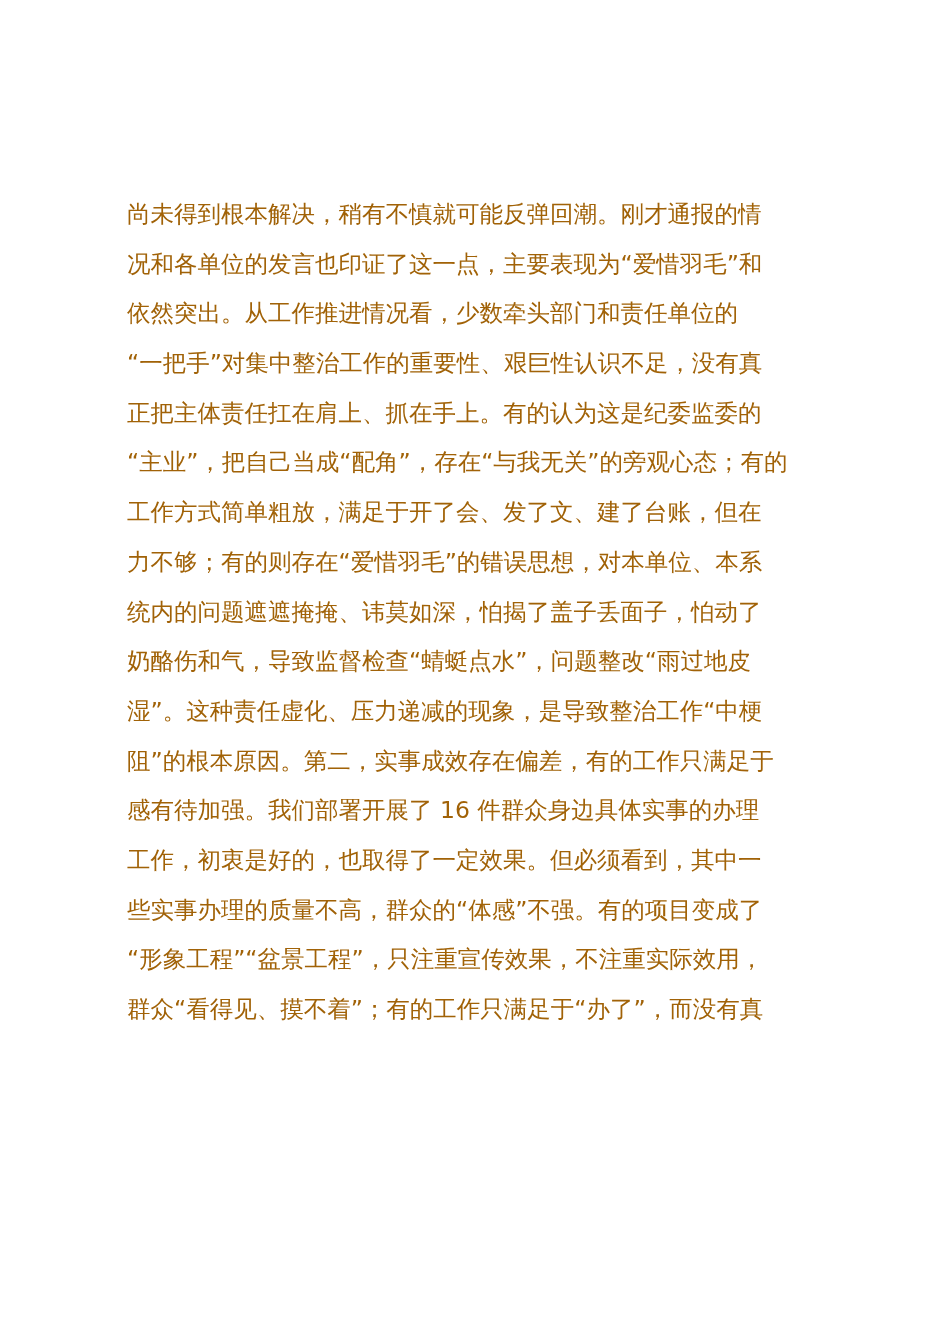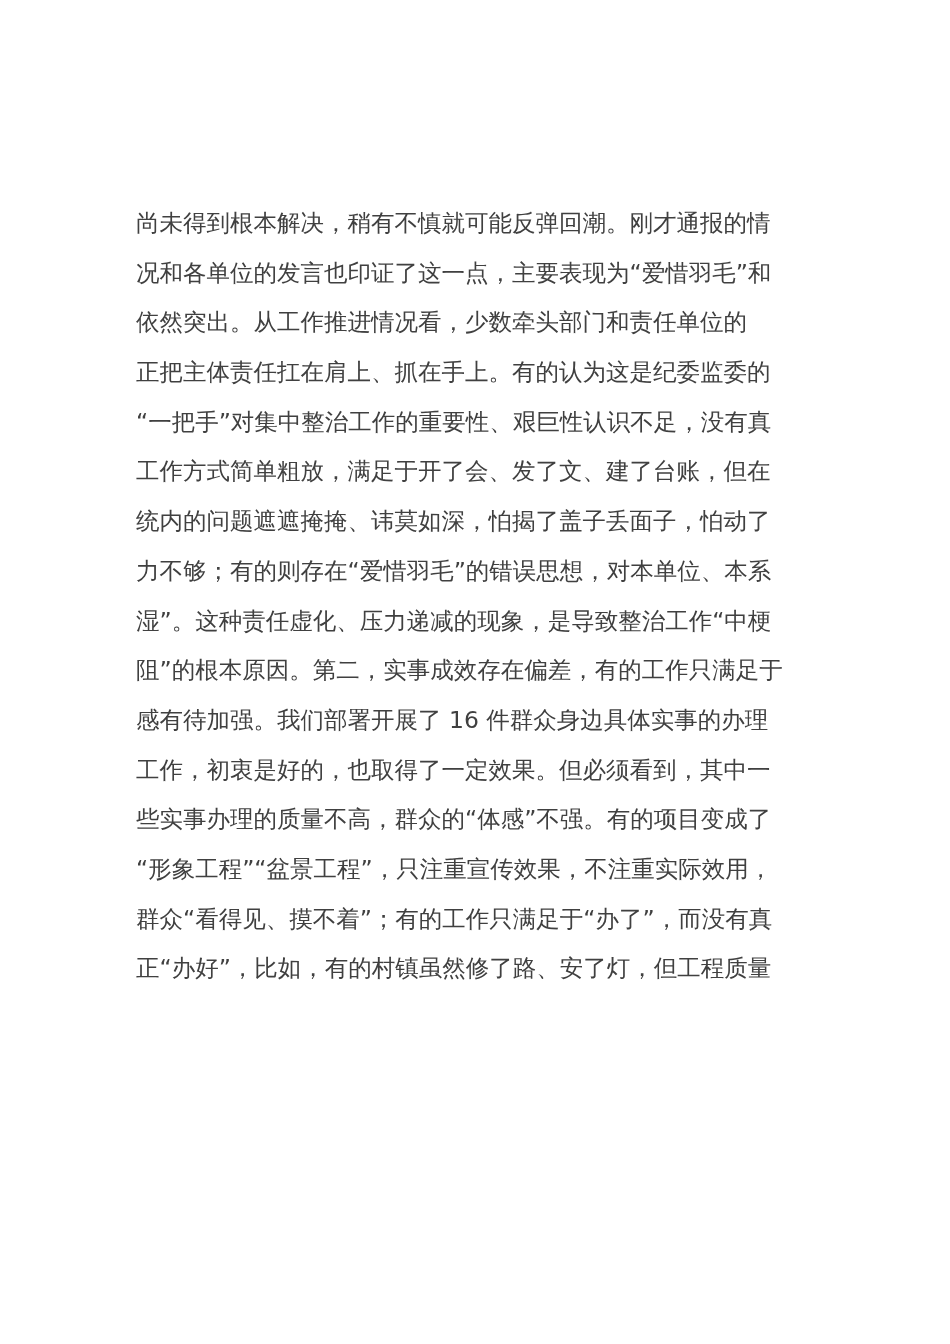--- a/index.html
+++ b/index.html
@@ -19,47 +19,48 @@
       top: 0;
       width: 950px;
       height: 1344px;
       background: #ffffff;
     }
     .body-text {
       position: absolute;
       left: 127px;
       top: 190px;
       width: 700px;
-      margin: 9px;
-      color: #404040;
+      margin: 0;
+      color: #a16207;
       font-family: "DejaVu Sans", sans-serif;
       font-size: 23.5px;
       line-height: 49.7px;
     }
     .line {
       display: block;
       white-space: nowrap;
       height: 49.7px;
     }
   </style>
 </head>
 <body>
 
 <div class="page">
   <p class="body-text">
     <span class="line">尚未得到根本解决，稍有不慎就可能反弹回潮。刚才通报的情</span>
     <span class="line">况和各单位的发言也印证了这一点，主要表现为“爱惜羽毛”和</span>
     <span class="line">依然突出。从工作推进情况看，少数牵头部门和责任单位的</span>
+    <span class="line">“一把手”对集中整治工作的重要性、艰巨性认识不足，没有真</span>
     <span class="line">正把主体责任扛在肩上、抓在手上。有的认为这是纪委监委的</span>
-    <span class="line">“一把手”对集中整治工作的重要性、艰巨性认识不足，没有真</span>
+    <span class="line">“主业”，把自己当成“配角”，存在“与我无关”的旁观心态；有的</span>
     <span class="line">工作方式简单粗放，满足于开了会、发了文、建了台账，但在</span>
+    <span class="line">力不够；有的则存在“爱惜羽毛”的错误思想，对本单位、本系</span>
     <span class="line">统内的问题遮遮掩掩、讳莫如深，怕揭了盖子丢面子，怕动了</span>
-    <span class="line">力不够；有的则存在“爱惜羽毛”的错误思想，对本单位、本系</span>
+    <span class="line">奶酪伤和气，导致监督检查“蜻蜓点水”，问题整改“雨过地皮</span>
     <span class="line">湿”。这种责任虚化、压力递减的现象，是导致整治工作“中梗</span>
     <span class="line">阻”的根本原因。第二，实事成效存在偏差，有的工作只满足于</span>
     <span class="line">感有待加强。我们部署开展了 16 件群众身边具体实事的办理</span>
     <span class="line">工作，初衷是好的，也取得了一定效果。但必须看到，其中一</span>
     <span class="line">些实事办理的质量不高，群众的“体感”不强。有的项目变成了</span>
     <span class="line">“形象工程”“盆景工程”，只注重宣传效果，不注重实际效用，</span>
     <span class="line">群众“看得见、摸不着”；有的工作只满足于“办了”，而没有真</span>
-    <span class="line">正“办好”，比如，有的村镇虽然修了路、安了灯，但工程质量</span>
   </p>
 </div>
 
 </body></html>

